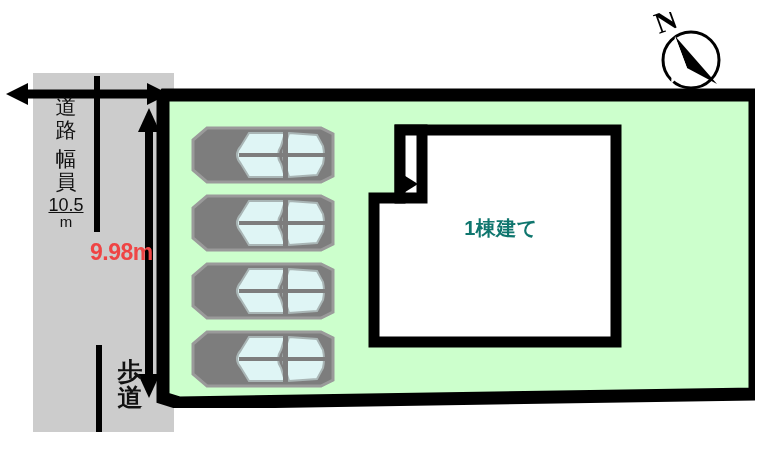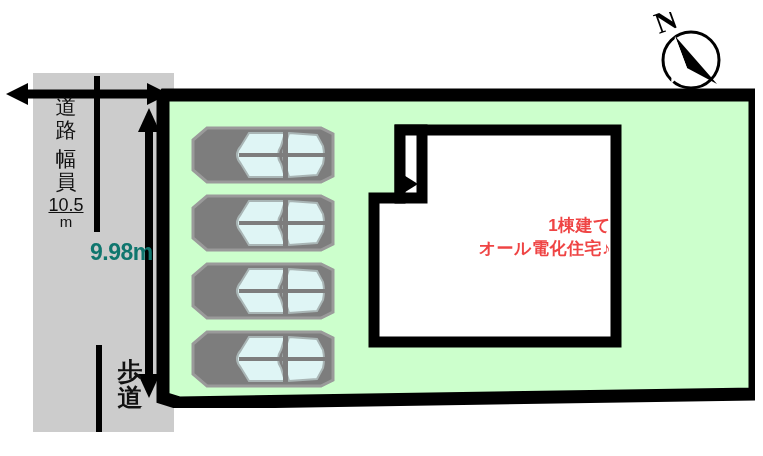--- a/index.html
+++ b/index.html
@@ -68,21 +68,21 @@
   .road-label .ch.gap { margin-top: 8px; }
   .road-label .num { display: block; font-size: 18px; margin-top: 4px; text-decoration: underline; }
   .road-label .unit { display: block; font-size: 15px; }
 
   .frontage-label {
     position: absolute;
     left: 90px;
     top: 239px;
     font-size: 23px;
     font-weight: bold;
-    color: #0f766e;
+    color: #ef4444;
     letter-spacing: -0.5px;
   }
 
   .sidewalk-label {
     position: absolute;
     left: 113px;
     top: 358px;
     width: 34px;
     font-size: 25px;
     font-weight: bold;
@@ -118,25 +118,25 @@
     left: 364px;
     top: 120px;
     width: 262px;
     height: 230px;
   }
   .building-text {
     position: absolute;
     left: 391px;
     top: 215px;
     width: 220px;
-    color: #ef4444;
+    color: #0f766e;
     font-weight: bold;
-    font-size: 17px;
+    font-size: 20px;
     line-height: 1.35;
-    text-align: right;
+    text-align: center;
     letter-spacing: 0.5px;
     white-space: nowrap;
   }
   .building-text span { display: block; }
 
   
   .compass {
     position: absolute;
     left: 635px;
     top: 12px;
@@ -228,21 +228,20 @@
   </svg>
 
   <svg class="building" viewBox="0 0 262 230">
     <polygon points="36,10 252,10 252,222 10,222 10,78 36,78" fill="#ffffff" stroke="#000000" stroke-width="11" stroke-linejoin="miter"></polygon>
     <polygon points="36,10 58,10 58,78 36,78" fill="#ffffff" stroke="#000000" stroke-width="11"></polygon>
     <polygon points="38,54 54,64 38,74" fill="#000000"></polygon>
   </svg>
 
   <div class="building-text">
     <span>1棟建て</span>
-    <span>オール電化住宅♪</span>
   </div>
 
   <svg class="compass" viewBox="0 0 92 82">
     <circle cx="56" cy="48" r="28" fill="#ffffff" stroke="#000000" stroke-width="3"></circle>
     <polygon points="40,24 82,72 52,56" fill="#000000"></polygon>
     <polygon points="40,24 52,56 36,72" fill="#ffffff"></polygon>
     <text x="24" y="22" font-family="'Liberation Serif', serif" font-size="30" font-weight="bold" fill="#000000" transform="rotate(-20 24 22)">N</text>
   </svg>
 
 </div>

